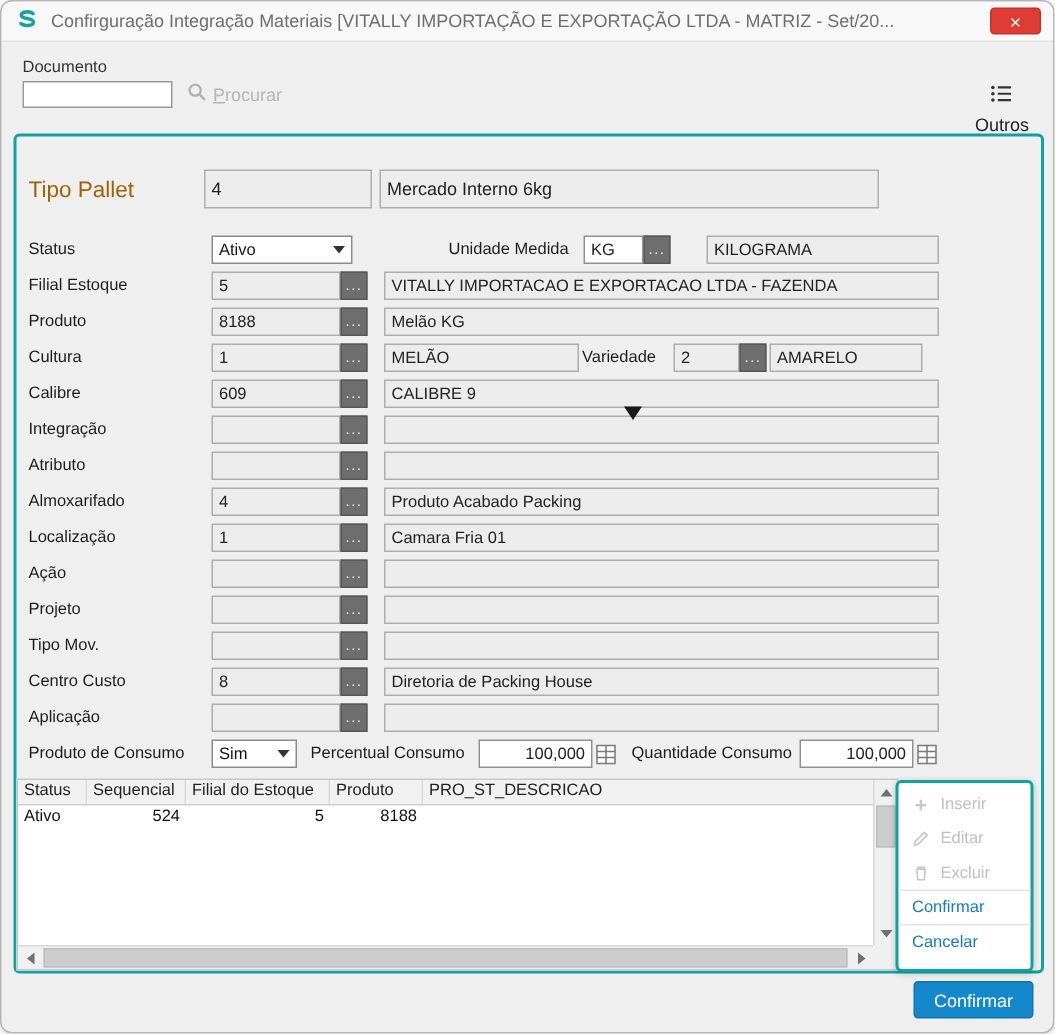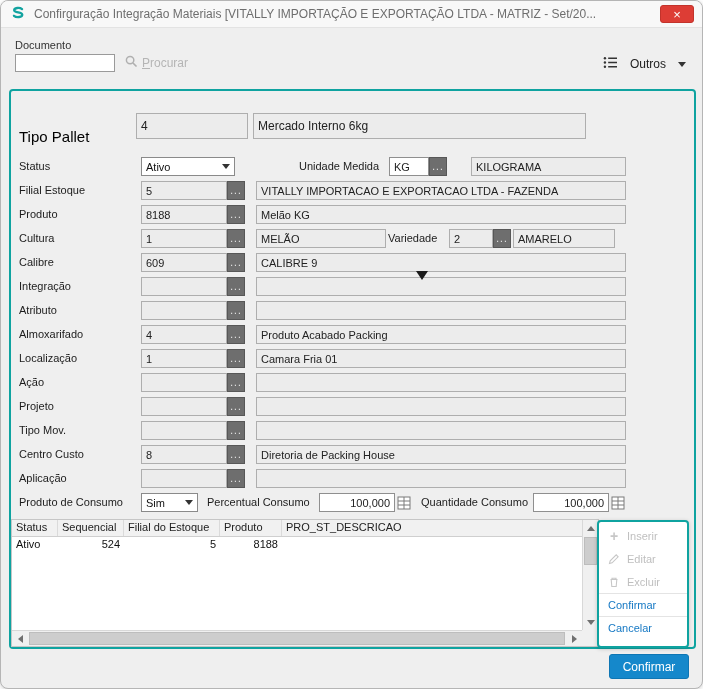--- a/index.html
+++ b/index.html
@@ -19,22 +19,22 @@
 
   
   .toolbar { position:absolute; top:38px; left:14px; right:12px; height:44px; }
   .doc-label { position:absolute; top:0; left:0; font-size:11px; color:#333; }
   .doc-input { position:absolute; top:15px; left:0; width:100px; height:18px; border:1px solid #9a9a9a;
                background:#fff; font-size:11px; padding:0 3px; font-family:inherit; }
   .procurar { position:absolute; top:16px; left:110px; display:flex; align-items:center; gap:4px;
               color:#b5b5b5; font-size:12px; cursor:default; }
   .procurar .txt { display:inline-block; }
   .procurar .txt::first-letter { text-decoration:underline; }
-  .outros { position:absolute; top:14px; right:0; display:flex; align-items:center; gap:12px;
-            font-size:12px; color:#222; cursor:pointer; padding:3px 4px; }
+  .outros { position:absolute; top:14px; right:0; display:flex; align-items:center; gap:4px;
+            font-size:12px; color:#222; cursor:pointer; padding:3px 4px;flex-direction:column; }
   .caret-down { width:0; height:0; border-left:4px solid transparent; border-right:4px solid transparent;
                 border-top:5px solid #333; display:inline-block; }
 
   
   .panel { position:absolute; left:8px; top:88px; width:687px; height:560px;
            border:2px solid #0fa3a0; border-radius:4px; background:#efefef; }
   .row { position:absolute; left:0; right:0; height:20px; }
   .lbl { position:absolute; top:3px; left:8px; font-size:11px; color:#1c1c1c; white-space:nowrap; }
   .lbl.mid { left:auto; }
   .field { position:absolute; top:0; height:19px; border:1px solid #aeaeae; background:#ececec;
@@ -48,21 +48,21 @@
   .select { position:absolute; top:0; height:19px; border:1px solid #8a8a8a; background:#fff;
             font-size:11px; color:#111; display:flex; align-items:center; justify-content:space-between;
             padding:0 4px; cursor:pointer; }
 
   .c-code { left:130px; width:86px; }
   .c-dots1 { left:216px; }
   .c-desc { left:245px; width:370px; }
 
   
   .row.big { height:26px; }
-  .row.big .lbl { font-size:15px; color:#000000; font-weight:500; top:15px; }
+  .row.big .lbl { font-size:15px; color:#a16207; font-weight:500; top:5px; }
   .row.big .field { height:26px; font-size:12px; }
 
   .grid-ico { position:absolute; top:3px; width:14px; height:14px; cursor:pointer; }
 
   
   .grid-area { position:absolute; left:0; top:428px; width:588px; height:128px; background:#fff;
                border:1px solid #c6c6c6; }
   .grid-header { position:absolute; top:0; left:0; right:16px; height:17px; background:#f1f1f1;
                  border-bottom:1px solid #cfcfcf; display:flex; font-size:11px; color:#222; }
   .gh-cell { border-right:1px solid #dadada; padding:1px 4px; overflow:hidden; white-space:nowrap; flex:none; }

